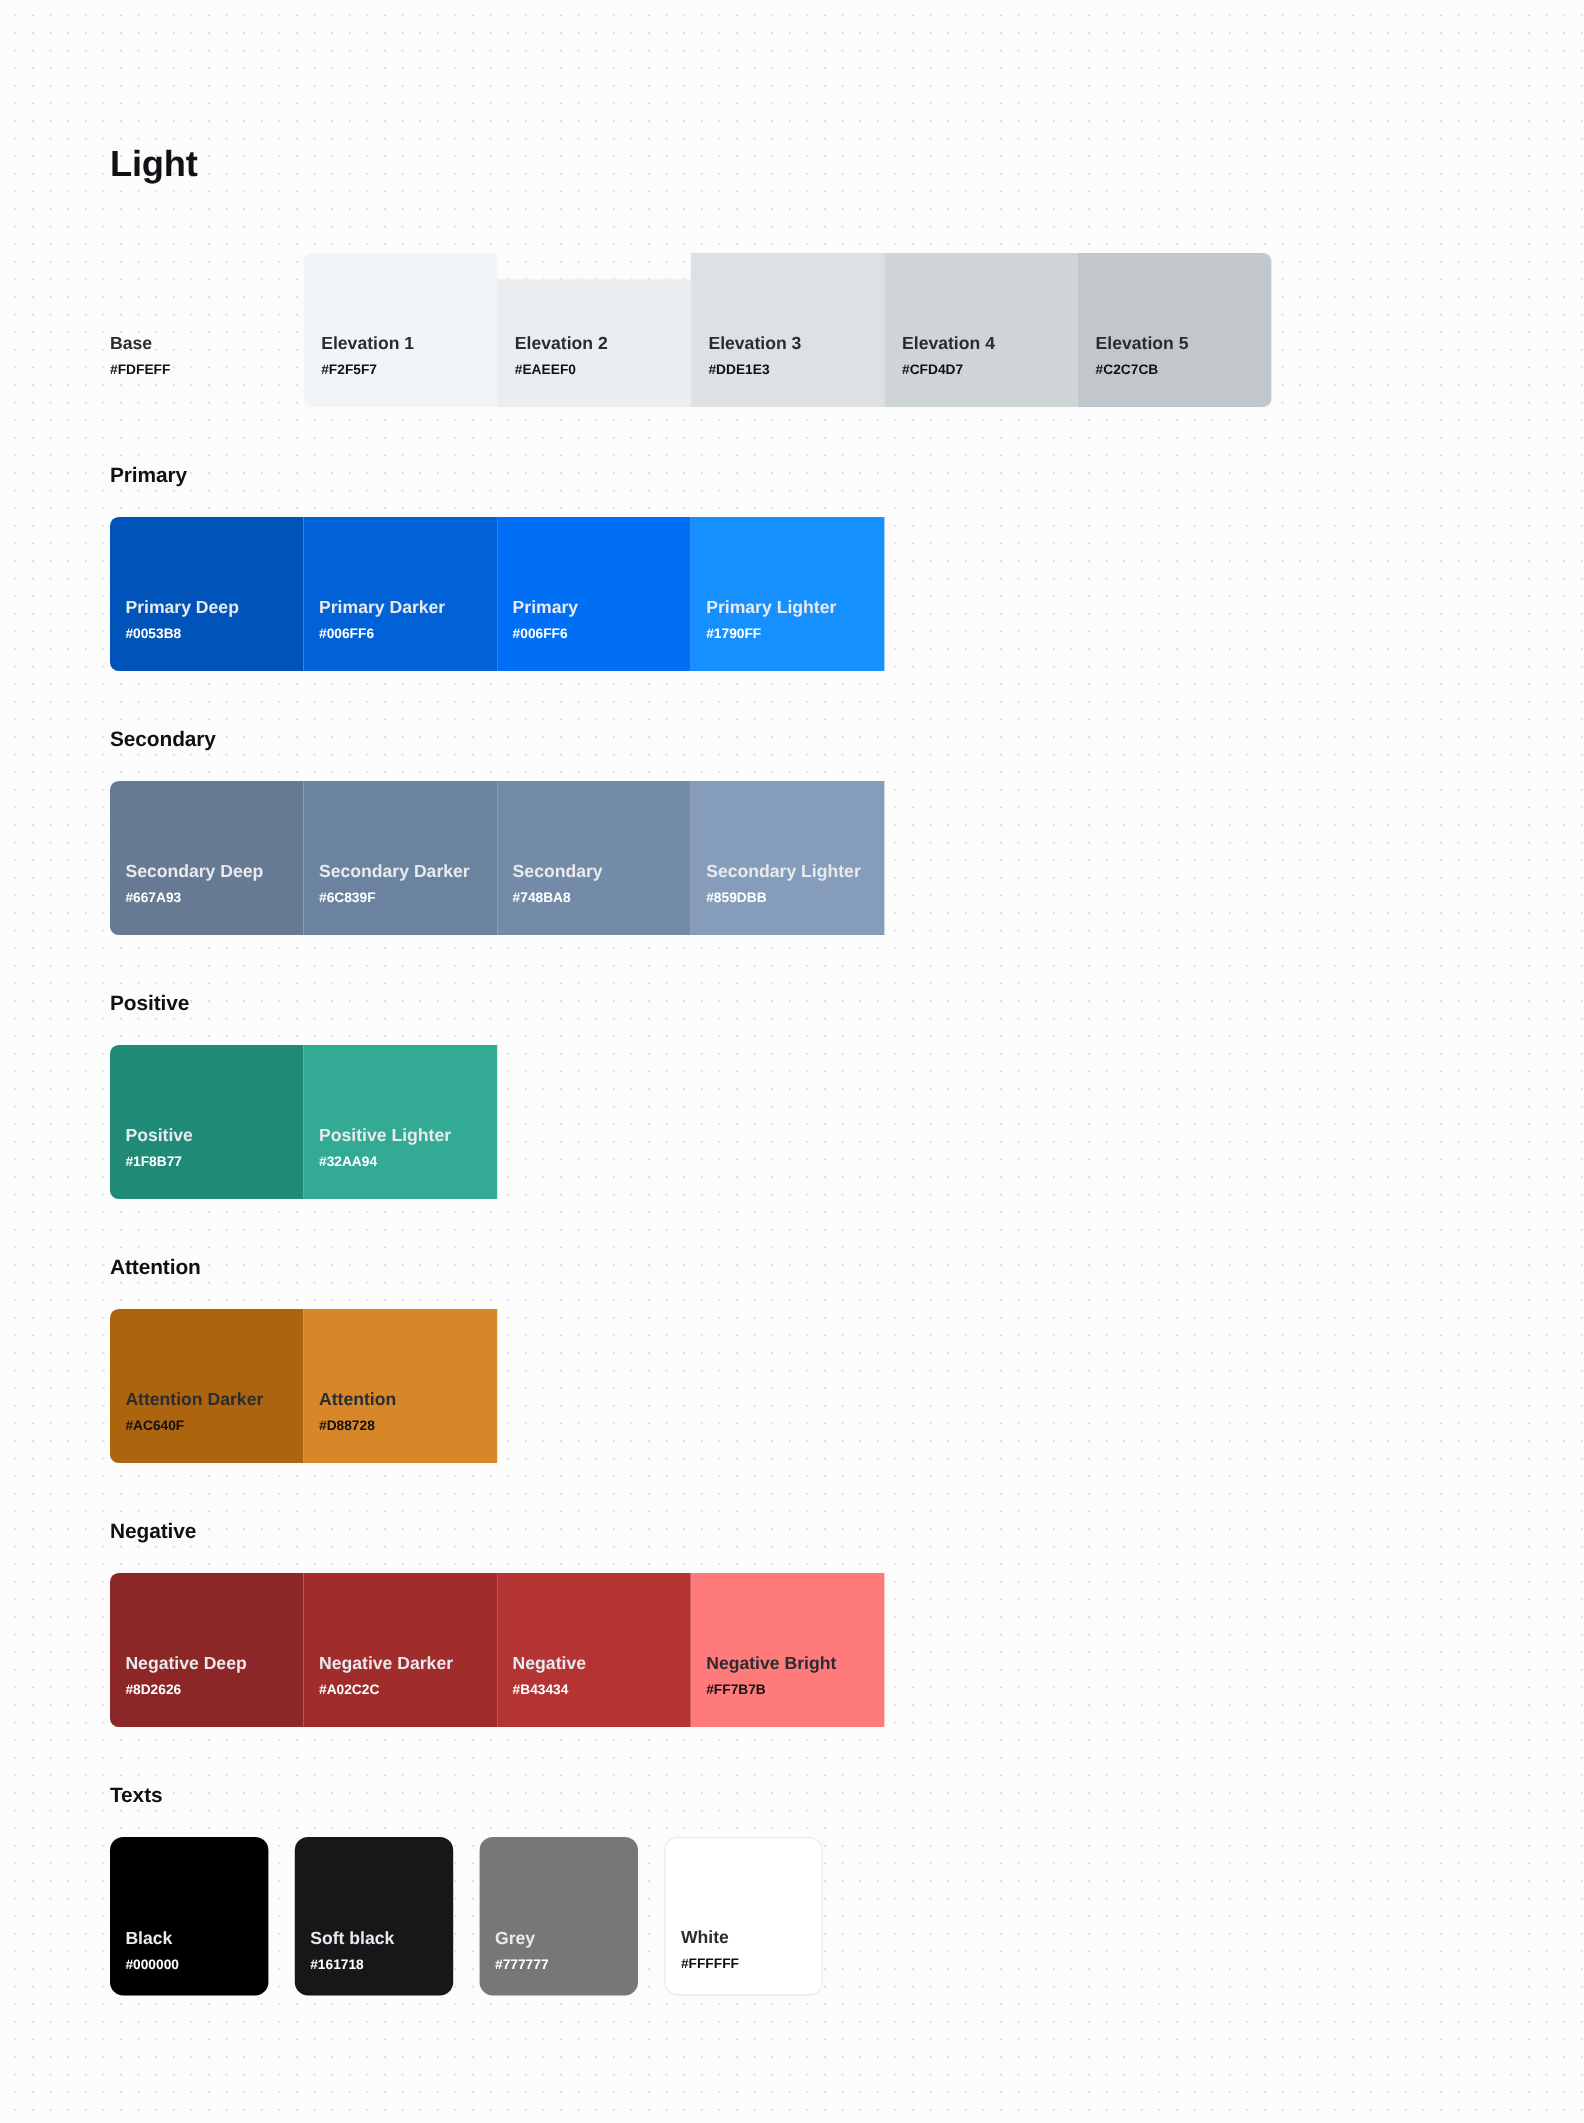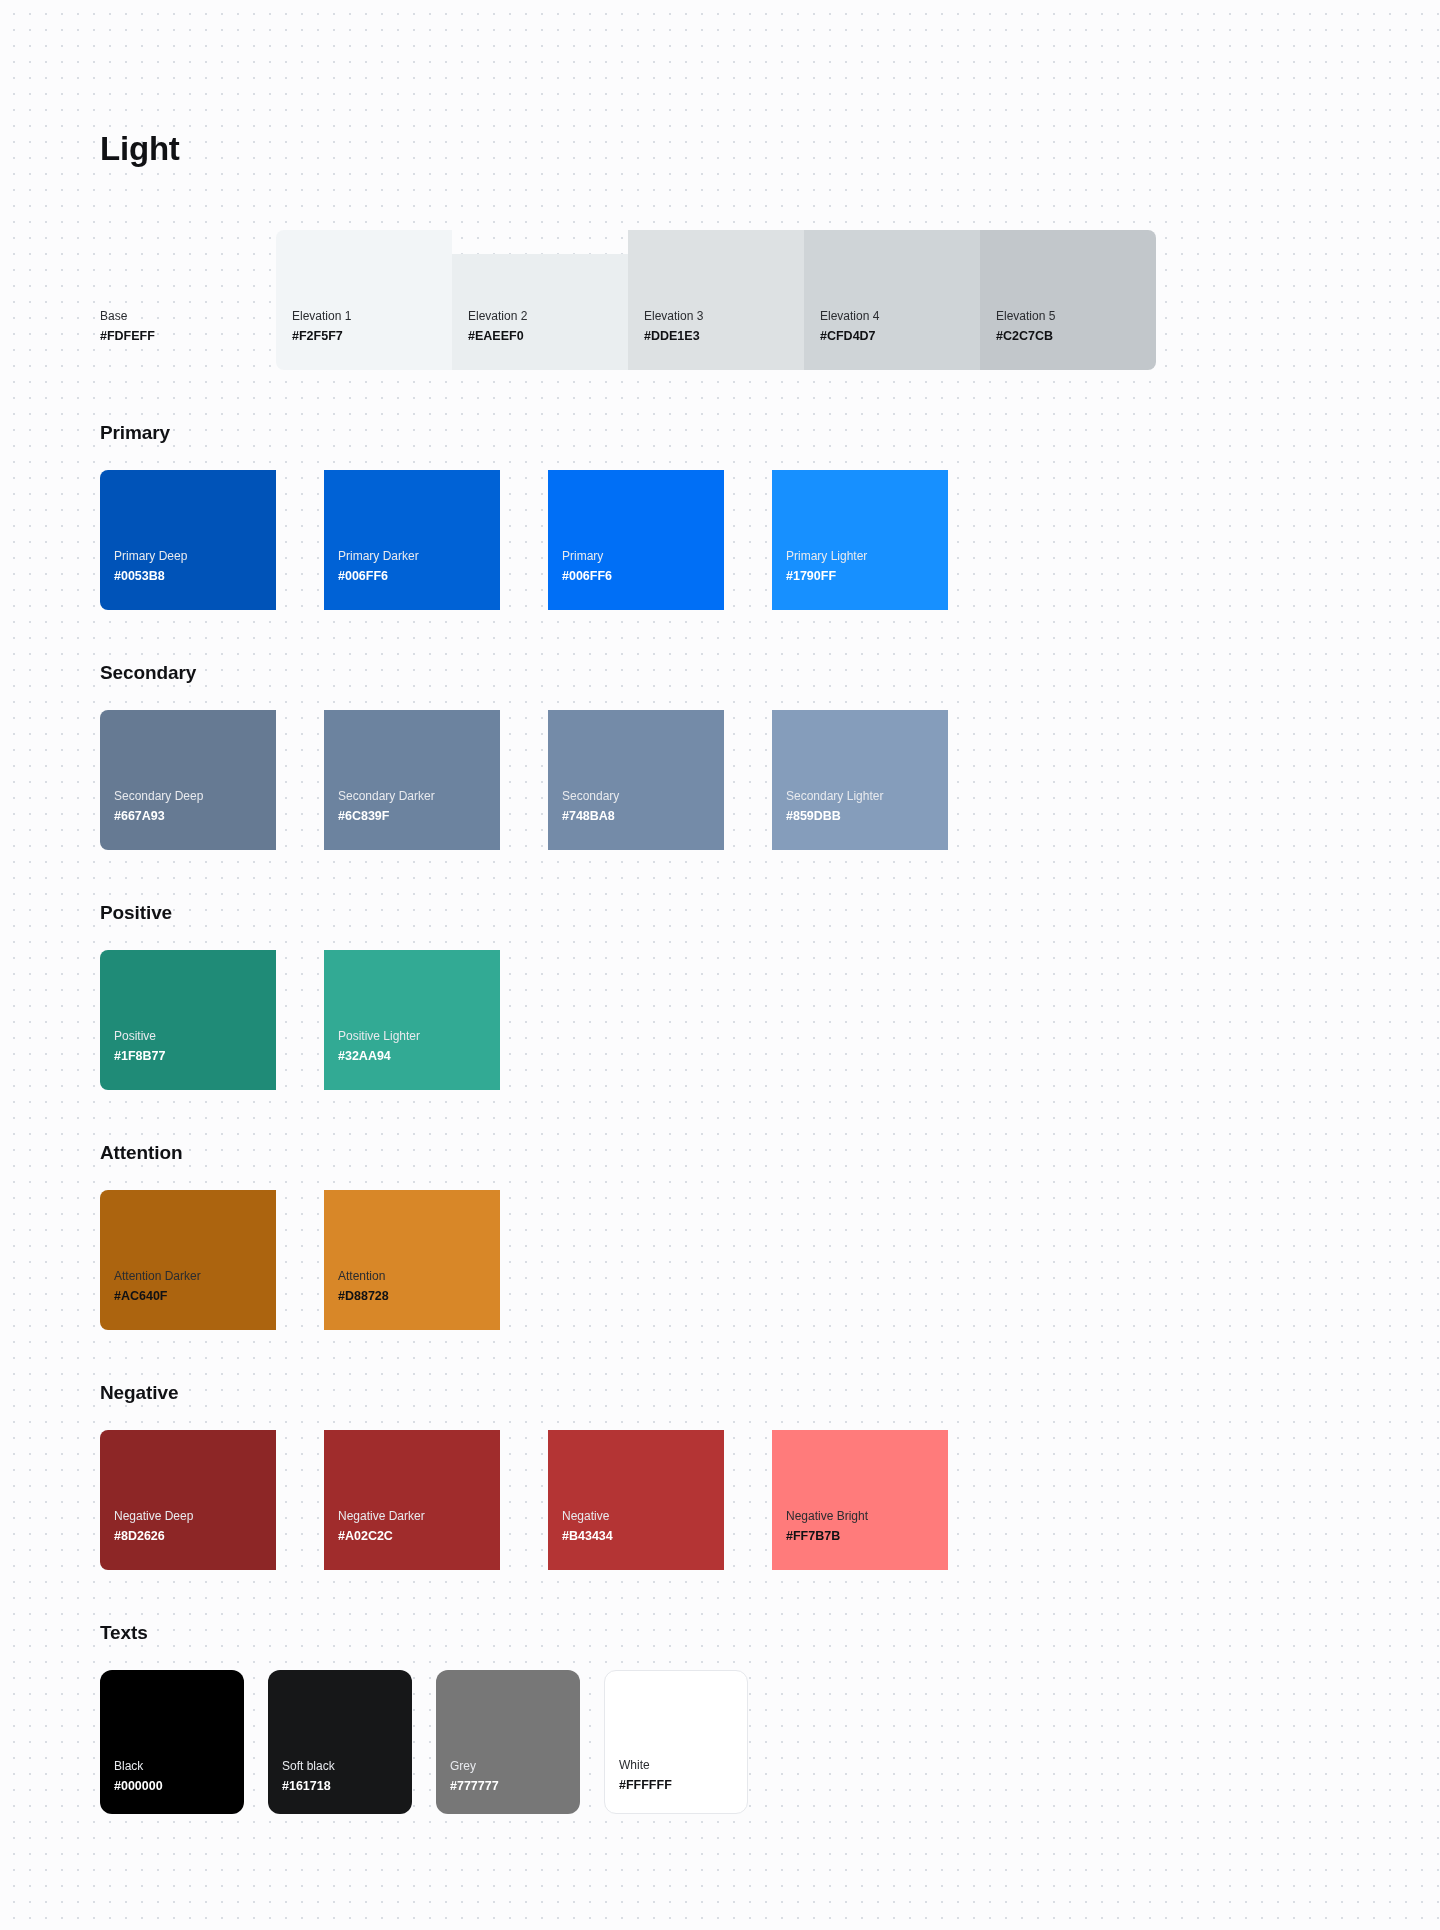--- a/index.html
+++ b/index.html
@@ -88,34 +88,33 @@
     padding: 0 0 24px 16px;
     box-sizing: border-box;
   }
 
   
   .strip {
     display: flex;
     border-radius: 8px;
     overflow: hidden;
     height: 140px;
-    gap: 48px;
   }
   .strip .swatch {
     width: 176px;
     display: flex;
     flex-direction: column;
     justify-content: flex-end;
     padding: 0 0 24px 14px;
     box-sizing: border-box;
   }
 
   .sw-name {
-    font-size: 12px;
-    font-weight: 400;
+    font-size: 16px;
+    font-weight: 700;
     line-height: 1.5;
     margin-bottom: 2px;
   }
   .sw-hex {
     font-size: 12.5px;
     font-weight: 700;
     line-height: 1.5;
   }
 
   .on-light .sw-name { color: #2a2c30; }

